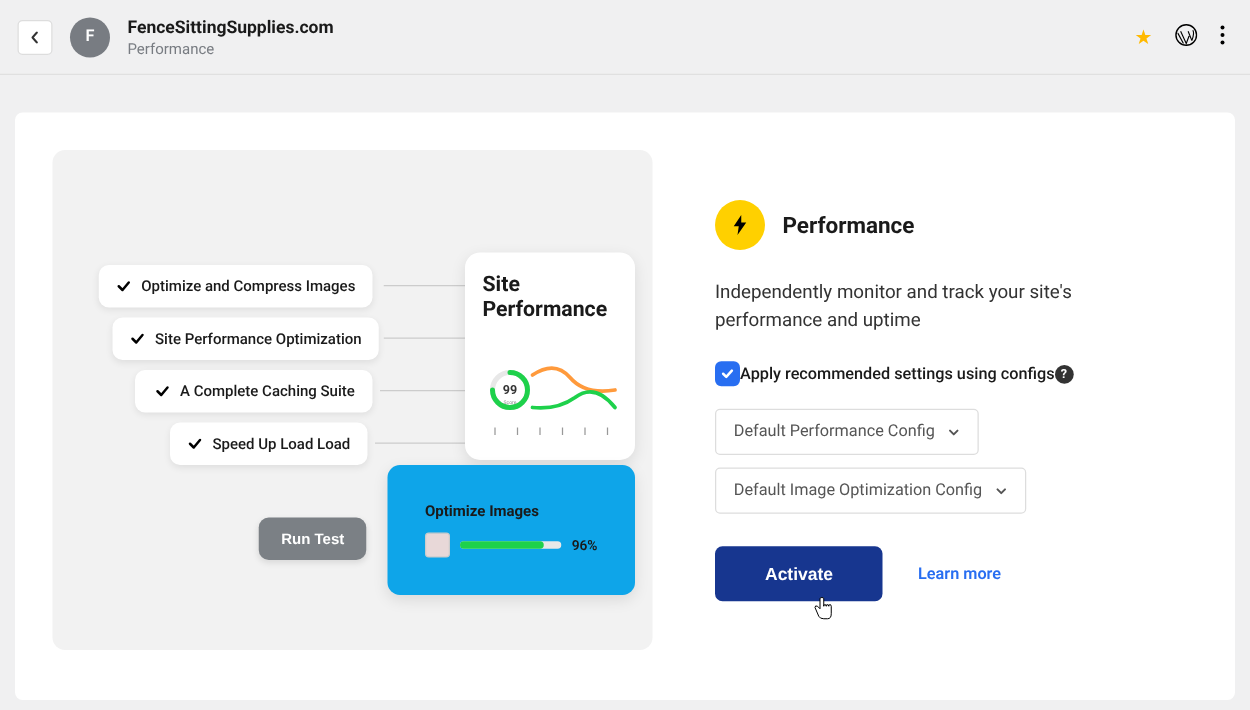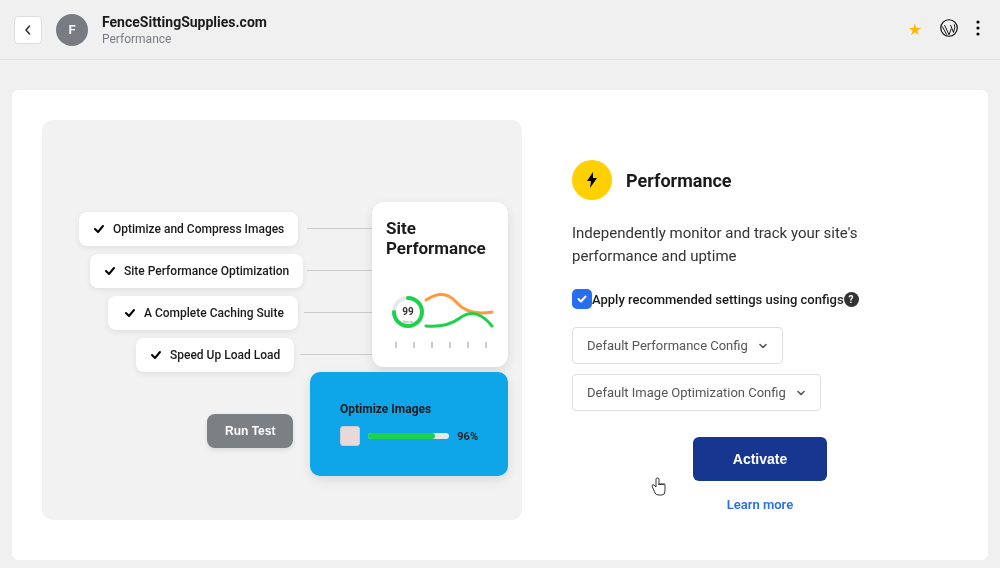--- a/index.html
+++ b/index.html
@@ -157,21 +157,21 @@
 
   .config-dd {
     display: inline-flex; align-items: center; gap: 10px;
     border: 1px solid #ddd; border-radius: 4px;
     padding: 10px 14px;
     font-size: 13px; color: #555;
     margin-bottom: 10px;
     cursor: pointer;
   }
 
-  .actions { margin-top: 16px; display: flex; align-items: center; gap: 16px; position: relative; flex-direction: column; }
+  .actions { margin-top: 16px; display: flex; align-items: center; gap: 28px; position: relative; }
   .activate-btn {
     background: #17368f;
     color: #fff;
     border: none;
     border-radius: 6px;
     padding: 14px 40px;
     font-weight: 700;
     font-size: 14px;
     cursor: pointer;
   }

